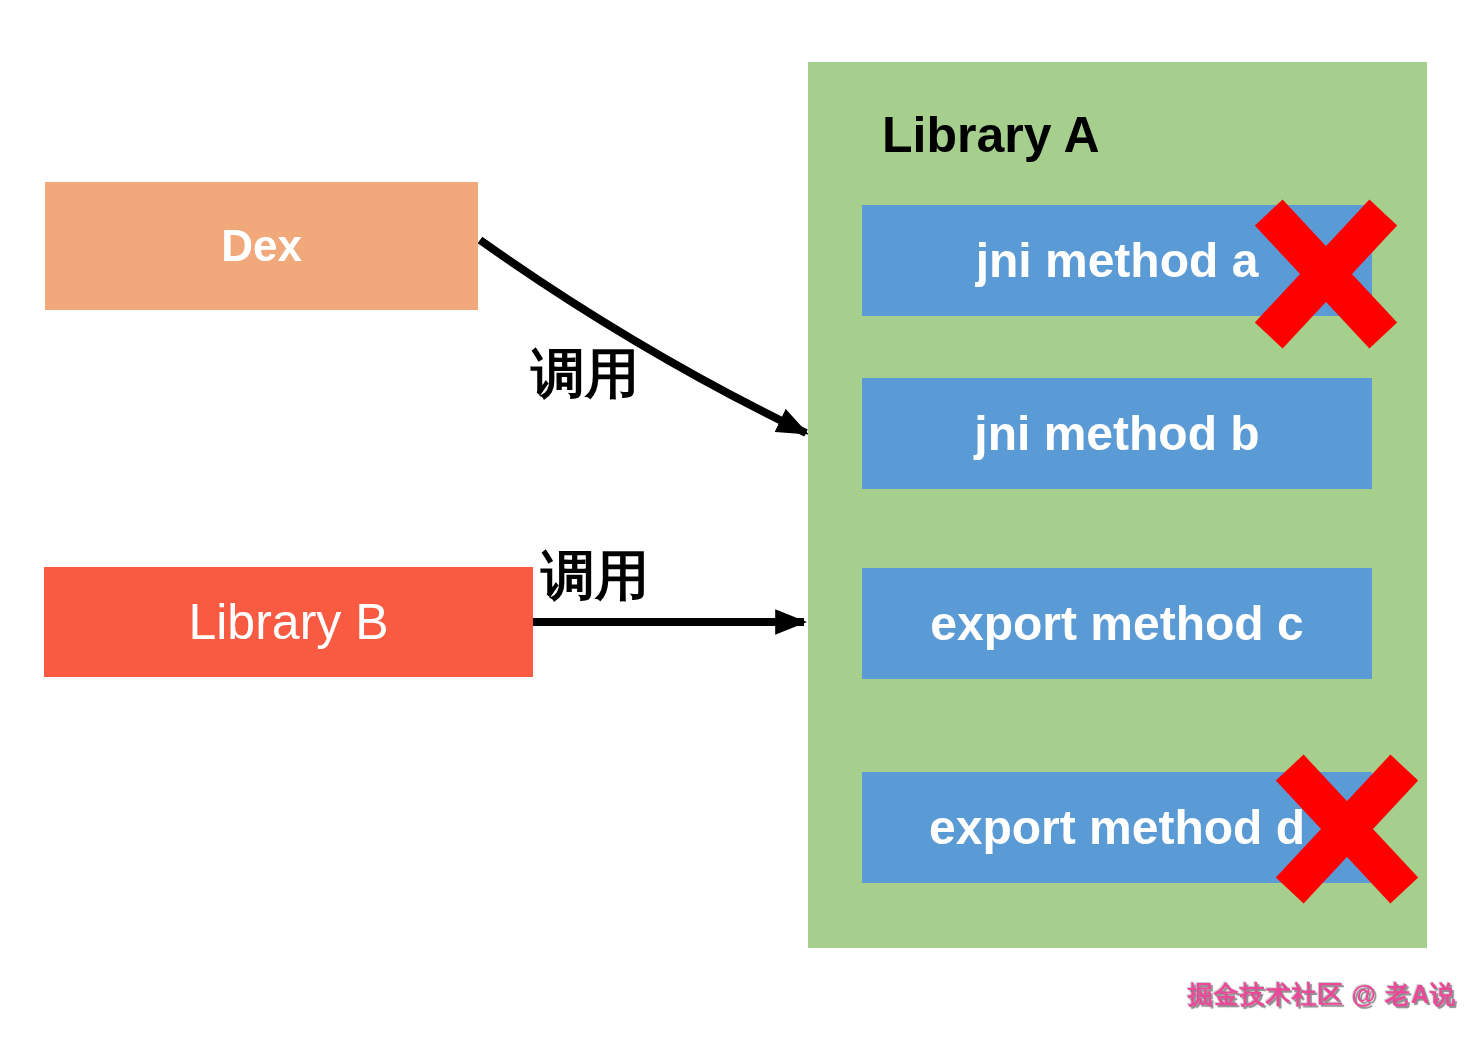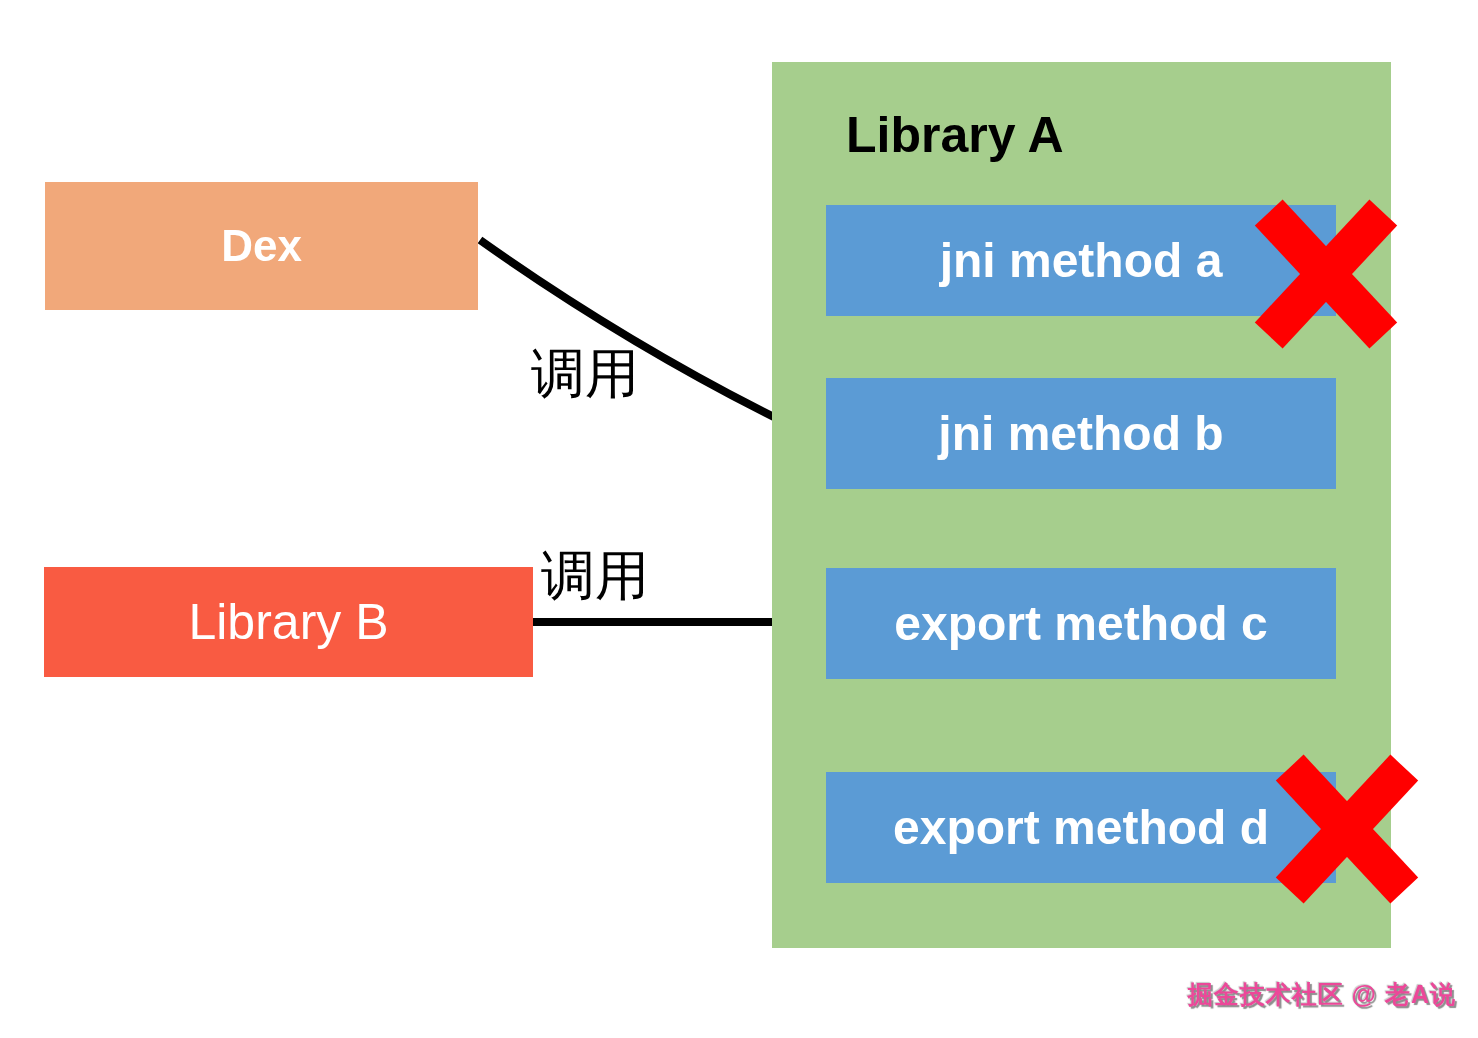--- a/index.html
+++ b/index.html
@@ -46,21 +46,21 @@
   }
   .libb-box {
     left: 44px; top: 567px;
     width: 489px; height: 110px;
     background: var(--library-b-fill, #f95b42);
     font-size: 50px;
     font-weight: 400;
   }
   .panel {
     position: absolute;
-    left: 772px; top: 62px;
+    left: 808px; top: 62px;
     width: 619px; height: 886px;
     background: var(--library-a-fill, #a6ce8d);
   }
   .panel-title {
     position: absolute;
     left: 74px; top: 44px;
     color: #000000;
     font-size: 50px;
     font-weight: 700;
   }
@@ -87,21 +87,21 @@
   }
   .cross rect { fill: var(--cross, #ff0000); }
   .cross-a { left: 1266px; top: 209px; }
   .cross-d { left: 1287px; top: 764px; }
   .call-label {
     position: absolute;
     width: 160px;
     text-align: center;
     color: #000000;
     font-size: 54px;
-    font-weight: 400;
+    font-weight: 700;
     font-family: "DejaVu Serif", "Liberation Serif", serif;
   }
   .call-label-1 { left: 505px; top: 338px; }
   .call-label-2 { left: 515px; top: 540px; }
   .watermark {
     position: absolute;
     right: 22px; top: 978px;
     font-size: 25px;
     font-weight: 700;
     color: #ec4899;

